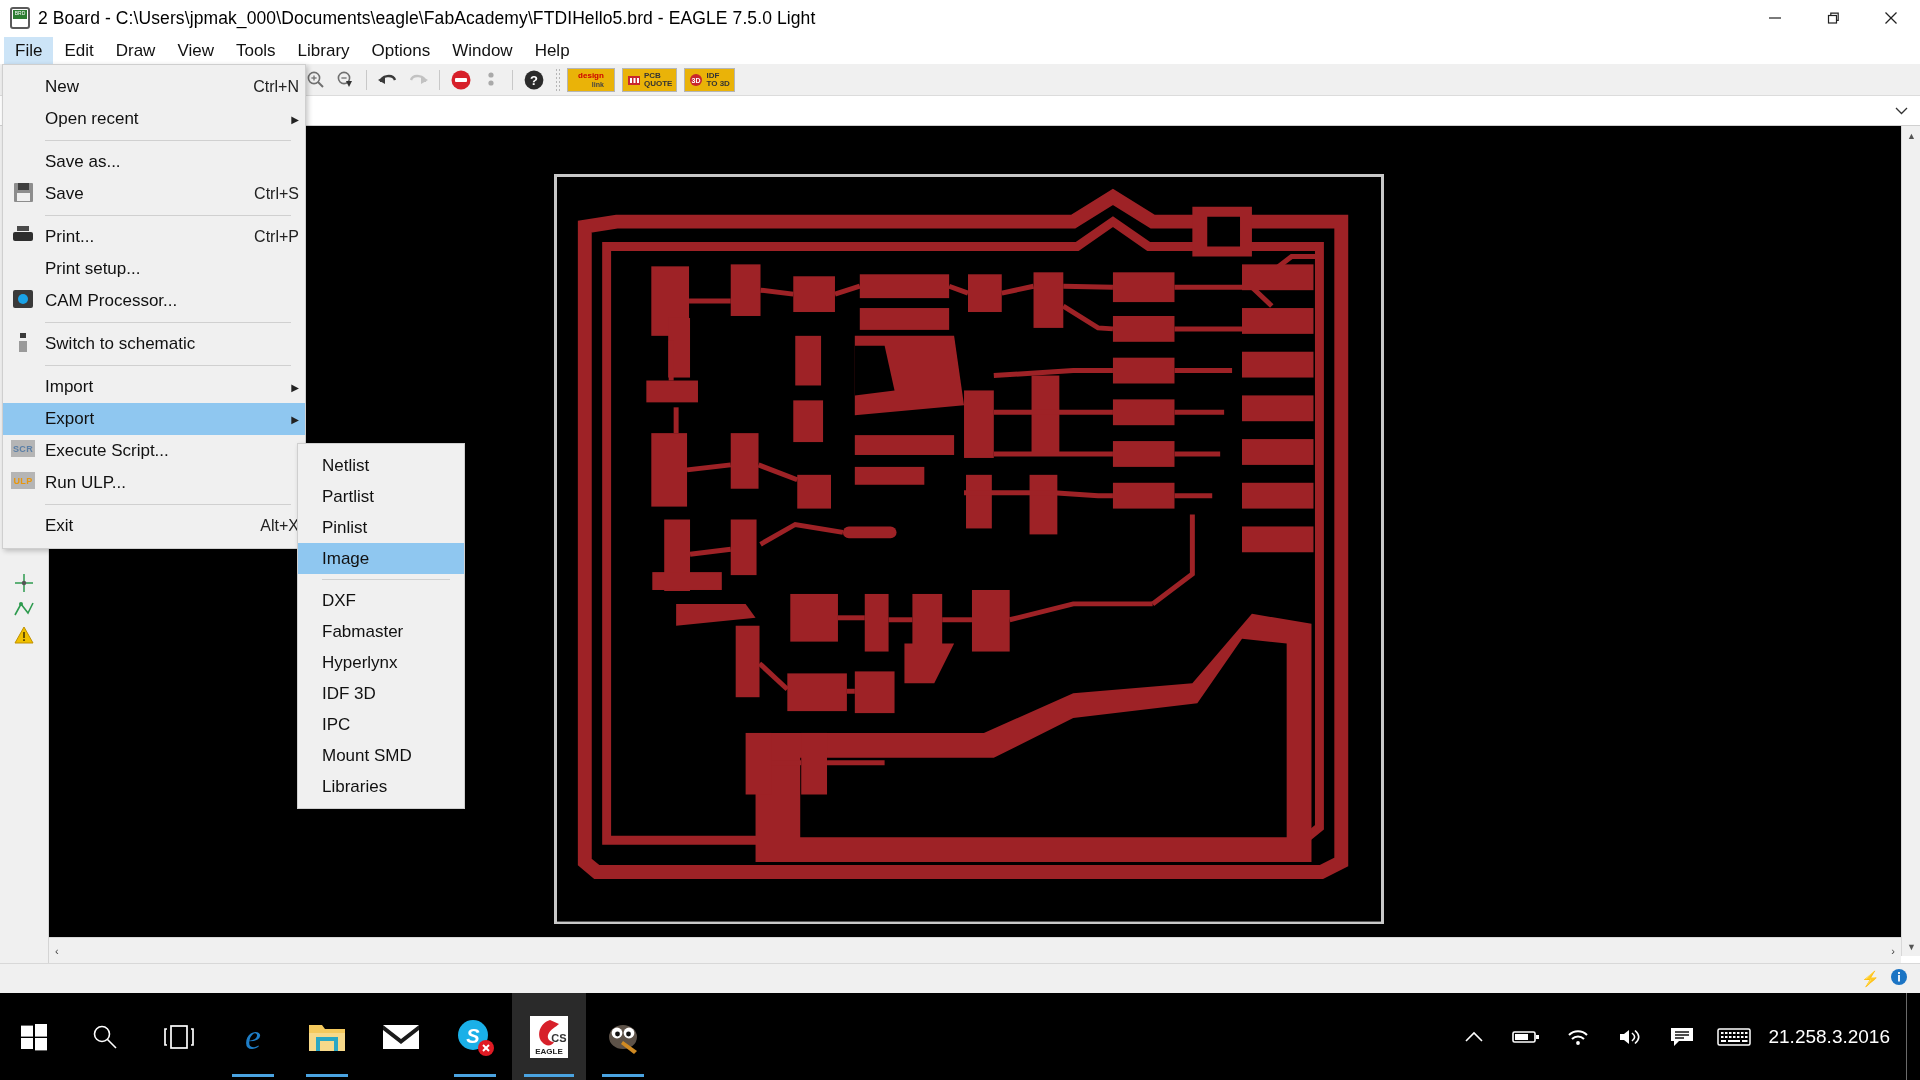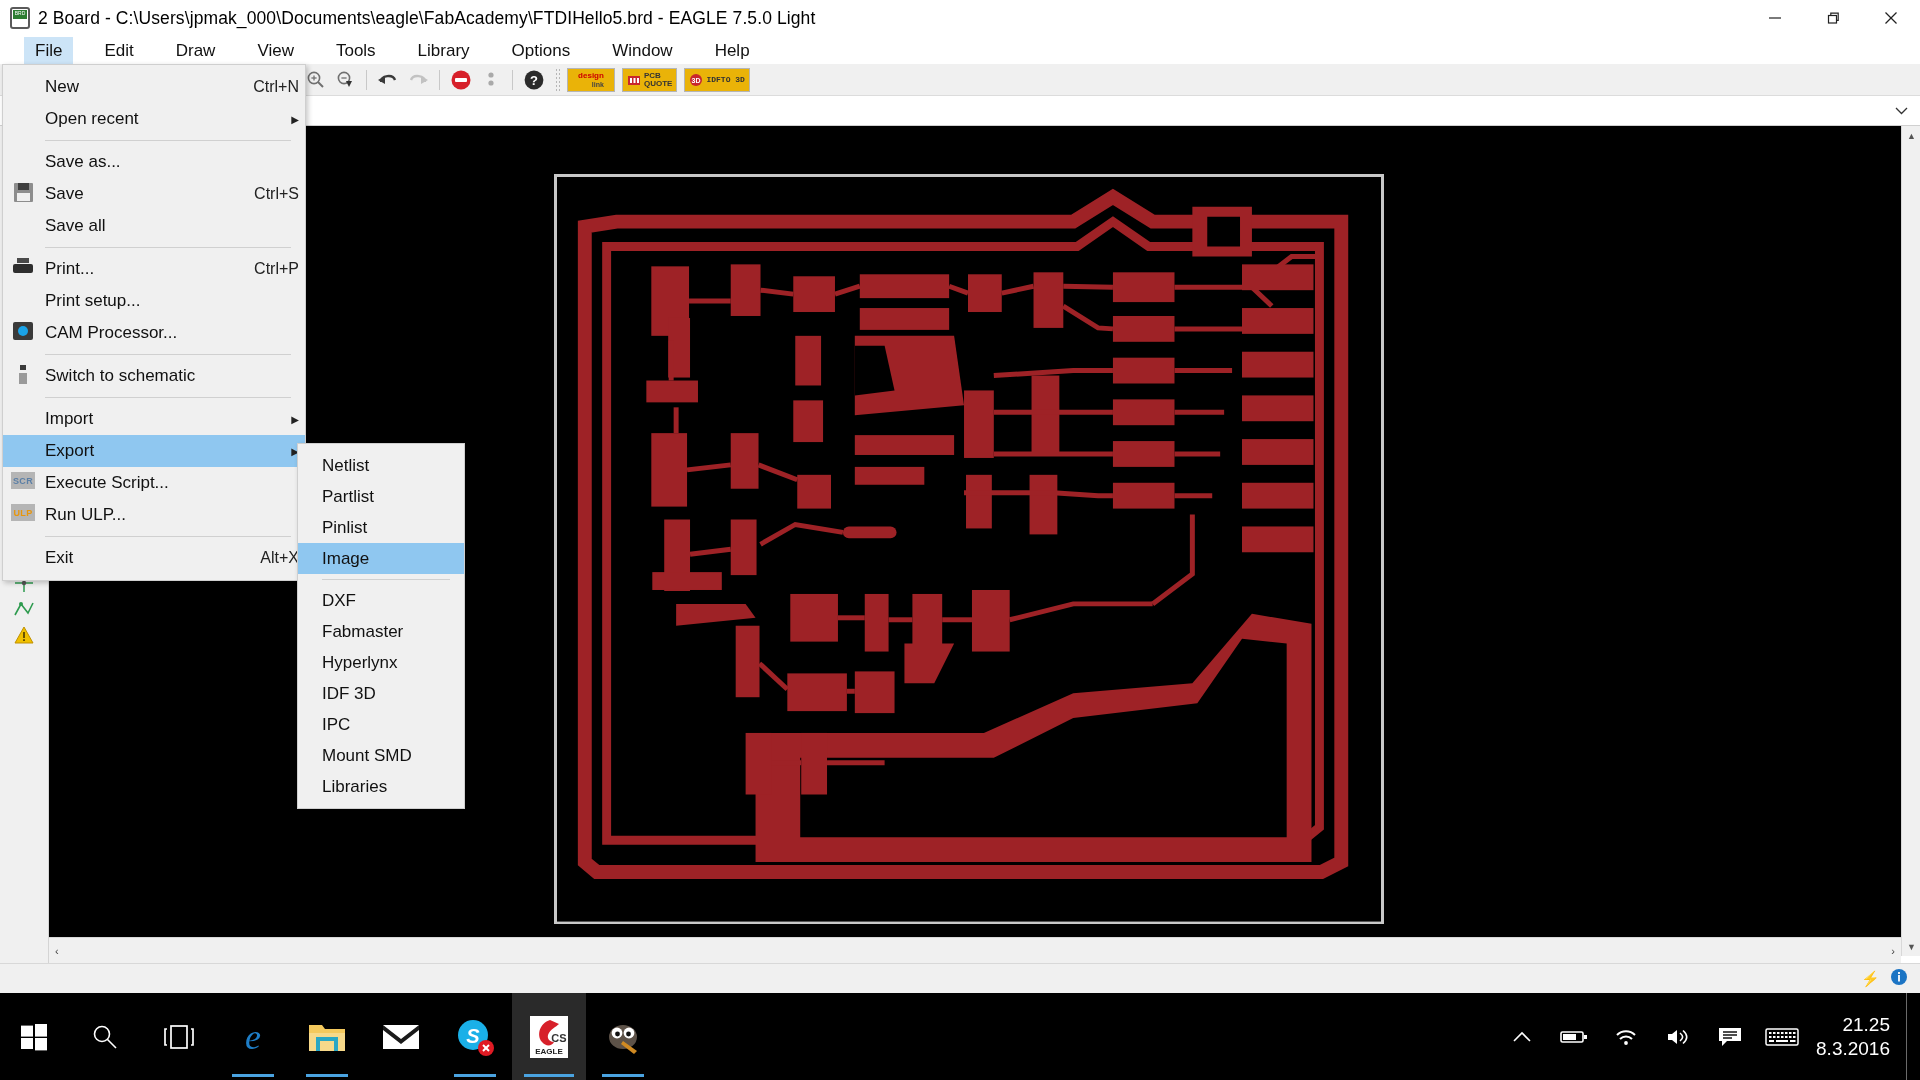--- a/index.html
+++ b/index.html
@@ -35,21 +35,21 @@
     width:58px; height:36px; display:flex; align-items:center; justify-content:center;
     color:#222;
   }
 
   
   .menubar {
     position:absolute; left:0; top:36px; width:1920px; height:28px;
     background:#ffffff; display:flex; align-items:center; padding-left:4px;
     font-size:17px; color:#111;
   }
-  .menubar .mi { padding:3px 11px; line-height:21px; cursor:default;margin-left:20px; }
+  .menubar .mi { padding:3px 11px; line-height:21px; cursor:default; }
   .menubar .mi.active { background:#cce4f7; }
 
   
   .toolbar {
     position:absolute; left:0; top:64px; width:1920px; height:32px;
     background:#f0f0f0; border-bottom:1px solid #dcdcdc;
     display:flex; align-items:center;
   }
   .tb-group { display:flex; align-items:center; height:32px; }
   .tb-btn { width:30px; height:28px; display:flex; align-items:center; justify-content:center; }
@@ -175,21 +175,21 @@
   }
   .tb-icon.active { background:#2a2a2a; }
   .tb-icon.active::after{
     content:""; position:absolute; bottom:3px; left:12px; width:50px; height:3px;
     background:#4aa3e0;
   }
   .tray { margin-left:auto; display:flex; align-items:center; gap:0; height:87px; padding-right:6px; }
   .tray-ico { width:52px; height:87px; display:flex; align-items:center; justify-content:center; color:#fff;}
   .clock {
     color:#fff; font-size:19px; line-height:24px; text-align:right;
-    padding:0 16px 0 8px; display:flex; flex-direction:column; justify-content:center;
+    padding:0 16px 0 8px; display:flex; justify-content:center;
   }
   .tray-edge { width:8px; height:87px; border-left:1px solid #6a6a6a; }
 </style>
 </head>
 <body>
 
 <div id="app">
 
   <div class="titlebar">
     <div class="title-icon"></div>
@@ -296,21 +296,21 @@
       <span style="display:flex;flex-direction:column;line-height:8px;color:#333;">
         <span>PCB</span>
         <span>QUOTE</span>
       </span>
     </div>
     <div class="tb-plugin">
       <svg width="14" height="14" viewBox="0 0 14 14">
           <circle cx="7" cy="7" r="6" fill="#c8272d"></circle>
           <text x="7" y="10" font-size="7" fill="#fff" text-anchor="middle" font-family="Liberation Sans">3D</text>
         </svg>
-      <span style="display:flex;line-height:8px;color:#333;font-family:Liberation Mono, monospace;">
+      <span style="display:flex;flex-direction:column;line-height:8px;color:#333;">
         <span>IDF</span>
         <span>TO 3D</span>
       </span>
     </div>
   </div>
 
   <div class="paramstrip">
     <div class="chev-down">
       <svg width="13" height="9" viewBox="0 0 13 9">
           <polyline points="1,2 6.5,7.5 12,2" fill="none" stroke="#333" stroke-width="1.3"></polyline>
@@ -487,23 +487,20 @@
     <div class="menu-item">
       <span>Save as...</span>
     </div>
     <div class="menu-item">
       <span class="mi-ico">
           <span class="ico-save"></span>
         </span>
       <span>Save</span>
       <span class="accel">Ctrl+S</span>
     </div>
-    <div class="menu-item">
-      <span>Save all</span>
-    </div>
     <div class="menu-sep"></div>
     <div class="menu-item">
       <span class="mi-ico">
           <span class="ico-print"></span>
         </span>
       <span>Print...</span>
       <span class="accel">Ctrl+P</span>
     </div>
     <div class="menu-item">
       <span>Print setup...</span>

